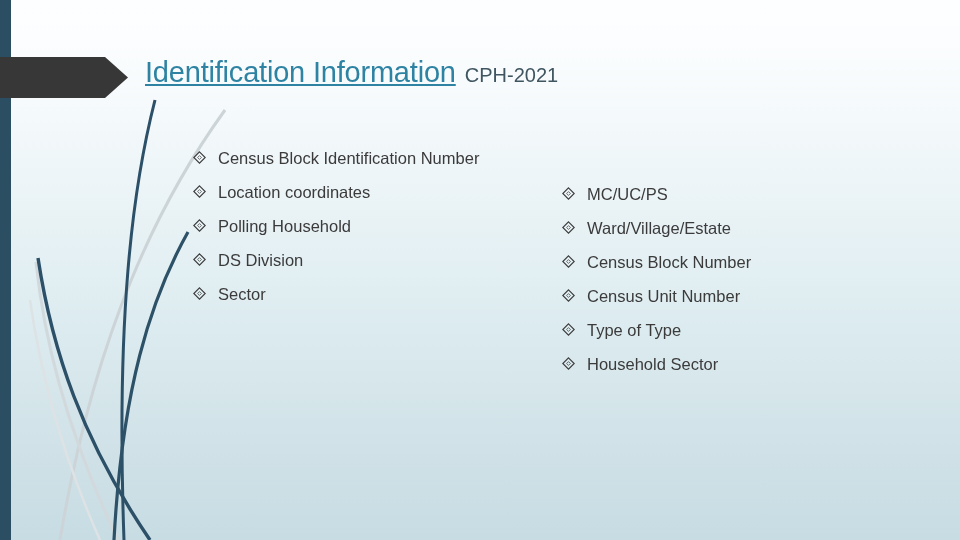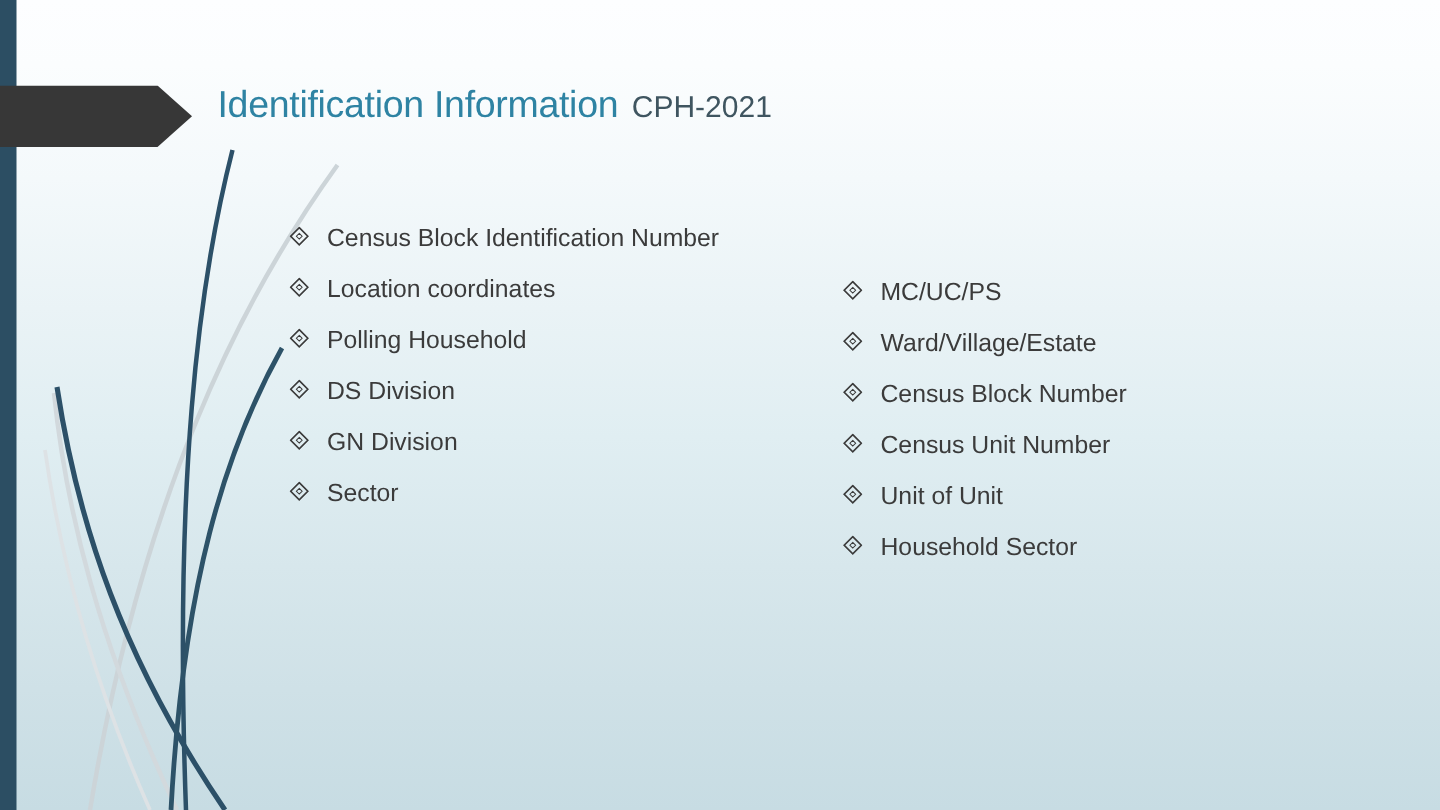--- a/index.html
+++ b/index.html
@@ -53,24 +53,25 @@
 
   
   #title-block {
     position: absolute;
     left: 145px;
     top: 56px;
     width: 760px;
     white-space: nowrap;
   }
   #title-main {
-    font-size: 25px;
+    font-size: 29px;
     color: #2e83a3;
     letter-spacing: -0.2px;
     vertical-align: baseline;
+    text-decoration: underline;
   }
   #title-sub {
     font-size: 20px;
     color: #3f5560;
     margin-left: 9px;
     vertical-align: baseline;
   }
 
   
   .bullet-col {
@@ -161,29 +162,20 @@
     <div class="bullet-row">
       <span class="bullet-glyph">
         <svg width="13" height="13" viewBox="0 0 13 13">
             <path d="M6.5 0.8 L12.2 6.5 L6.5 12.2 L0.8 6.5 Z" fill="none" stroke="#3a3a3a" stroke-width="1.1"></path>
             <path d="M6.5 4.6 L8.4 6.5 L6.5 8.4 L4.6 6.5 Z" fill="none" stroke="#3a3a3a" stroke-width="0.7"></path>
           </svg>
       </span>
       <span class="bullet-text">DS Division</span>
     </div>
 
-    <div class="bullet-row">
-      <span class="bullet-glyph">
-        <svg width="13" height="13" viewBox="0 0 13 13">
-            <path d="M6.5 0.8 L12.2 6.5 L6.5 12.2 L0.8 6.5 Z" fill="none" stroke="#3a3a3a" stroke-width="1.1"></path>
-            <path d="M6.5 4.6 L8.4 6.5 L6.5 8.4 L4.6 6.5 Z" fill="none" stroke="#3a3a3a" stroke-width="0.7"></path>
-          </svg>
-      </span>
-      <span class="bullet-text">GN Division</span>
-    </div>
 
     <div class="bullet-row">
       <span class="bullet-glyph">
         <svg width="13" height="13" viewBox="0 0 13 13">
             <path d="M6.5 0.8 L12.2 6.5 L6.5 12.2 L0.8 6.5 Z" fill="none" stroke="#3a3a3a" stroke-width="1.1"></path>
             <path d="M6.5 4.6 L8.4 6.5 L6.5 8.4 L4.6 6.5 Z" fill="none" stroke="#3a3a3a" stroke-width="0.7"></path>
           </svg>
       </span>
       <span class="bullet-text">Sector</span>
     </div>
@@ -232,21 +224,21 @@
       <span class="bullet-text">Census Unit Number</span>
     </div>
 
     <div class="bullet-row">
       <span class="bullet-glyph">
         <svg width="13" height="13" viewBox="0 0 13 13">
             <path d="M6.5 0.8 L12.2 6.5 L6.5 12.2 L0.8 6.5 Z" fill="none" stroke="#3a3a3a" stroke-width="1.1"></path>
             <path d="M6.5 4.6 L8.4 6.5 L6.5 8.4 L4.6 6.5 Z" fill="none" stroke="#3a3a3a" stroke-width="0.7"></path>
           </svg>
       </span>
-      <span class="bullet-text">Unit of Unit</span>
+      <span class="bullet-text">Type of Type</span>
     </div>
 
     <div class="bullet-row">
       <span class="bullet-glyph">
         <svg width="13" height="13" viewBox="0 0 13 13">
             <path d="M6.5 0.8 L12.2 6.5 L6.5 12.2 L0.8 6.5 Z" fill="none" stroke="#3a3a3a" stroke-width="1.1"></path>
             <path d="M6.5 4.6 L8.4 6.5 L6.5 8.4 L4.6 6.5 Z" fill="none" stroke="#3a3a3a" stroke-width="0.7"></path>
           </svg>
       </span>
       <span class="bullet-text">Household Sector</span>

